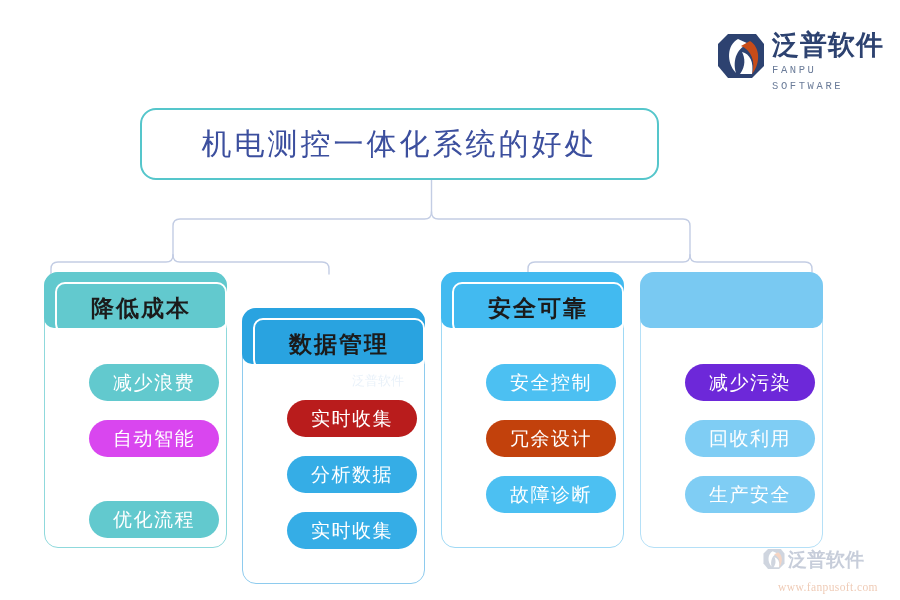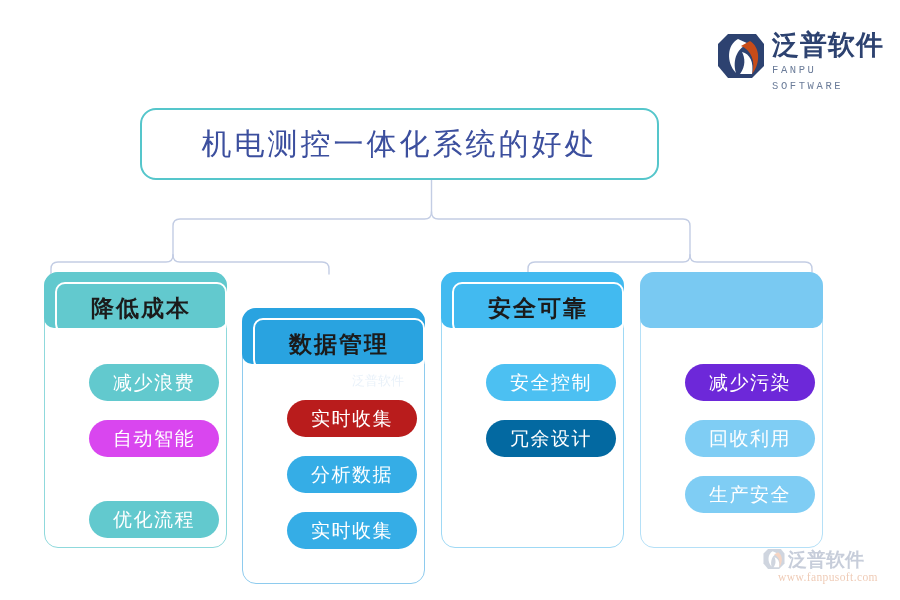--- a/index.html
+++ b/index.html
@@ -55,21 +55,21 @@
   
   .wm-center{position:absolute;left:352px;top:372px;opacity:.12;
              font-family:"Liberation Sans","DejaVu Sans",sans-serif;font-size:13px;color:#4b8fd0;
              transform:rotate(0deg);}
   .wm-br{position:absolute;left:762px;top:548px;width:132px;height:42px;opacity:.55;}
   .wm-br-row{display:flex;align-items:center;}
   .wm-mark{width:24px;height:22px;flex:0 0 24px;position:relative;}
   .wm-cn{font-family:"Liberation Sans","DejaVu Sans",sans-serif;font-weight:bold;font-size:19px;
          color:#9aa6bd;letter-spacing:0px;margin-left:2px;line-height:21px;}
   .wm-url{font-family:"Liberation Serif","DejaVu Serif",serif;font-size:11.5px;color:#e2a07a;
-          letter-spacing:.4px;margin-top:1px;text-align:center;}
+          letter-spacing:.4px;margin-top:11px;text-align:center;}
 </style>
 </head>
 <body>
 
 <div id="stage">
 
   <div class="brand">
     <div class="brand-mark">
       <svg width="50" height="48" viewBox="0 0 50 48" xmlns="http://www.w3.org/2000/svg">
         <path d="M12 2 L40 2 L48 12 L48 34 L36 46 L12 46 L2 34 L2 12 Z" fill="#2d4270"></path>
@@ -131,21 +131,22 @@
   </div>
 
   <div class="card" id="card-2" style="left:441px;">
     <div class="card-frame" style="border-color: rgb(159, 217, 245);"></div>
     <div class="hdr-band" style="background: rgb(66, 186, 240);"></div>
     <div class="hdr-inner">
       <span class="hdr-text">安全可靠</span>
     </div>
     <div class="pills">
       <div class="pill" style="background: rgb(76, 192, 242);">安全控制</div>
-      <div class="pill" style="background: #0369a1;">冗余设计</div>
+      <div class="pill" style="background: #c2410c;">冗余设计</div>
+      <div class="pill" style="background: rgb(76, 192, 242);">故障诊断</div>
     </div>
   </div>
 
   <div class="card" id="card-3" style="left:640px;">
     <div class="card-frame" style="border-color: rgb(181, 224, 247);"></div>
     <div class="hdr-band" style="background: rgb(121, 201, 242);"></div>
     <div class="pills">
       <div class="pill" style="background: #6d28d9;">减少污染</div>
       <div class="pill" style="background: rgb(127, 205, 244);">回收利用</div>
       <div class="pill" style="background: rgb(127, 205, 244);">生产安全</div>

